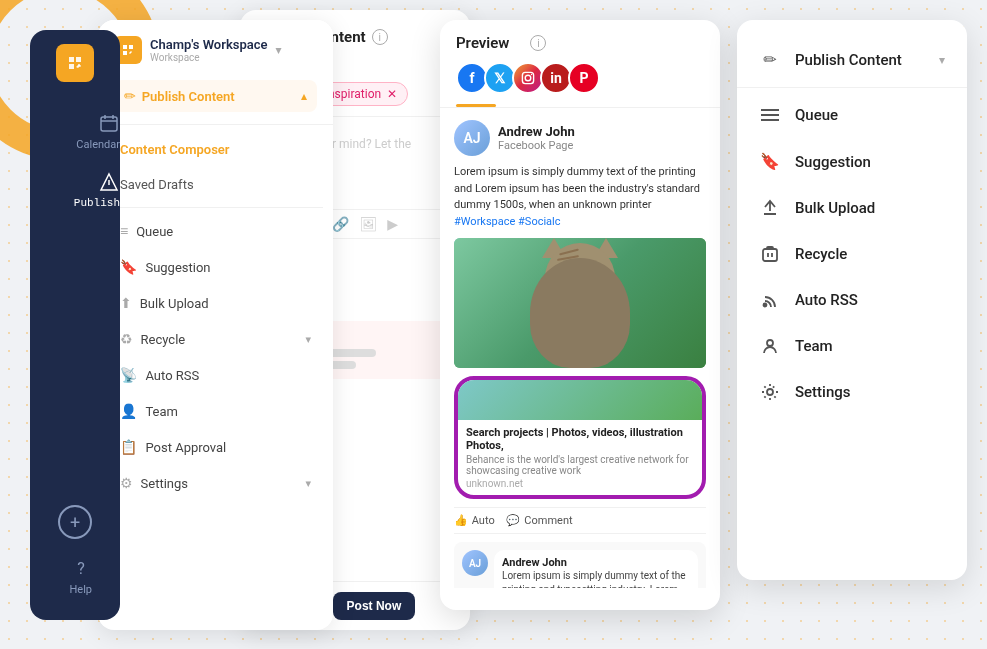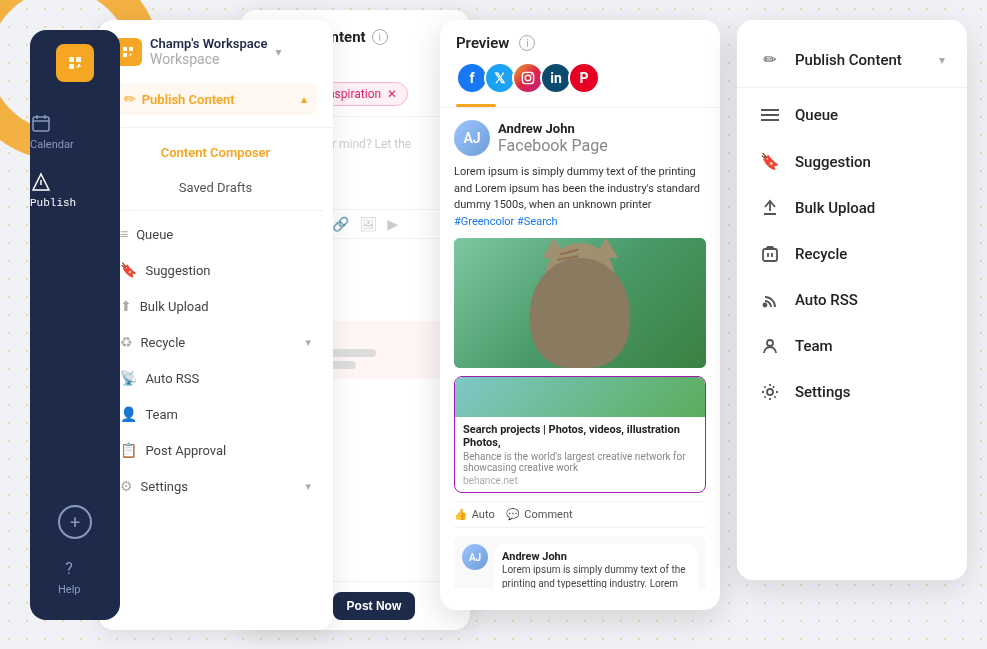--- a/index.html
+++ b/index.html
@@ -56,21 +56,21 @@
       border-radius: 8px;
       display: flex;
       align-items: center;
       justify-content: center;
       margin-bottom: 20px;
     }
 
     .sidebar-nav-item {
       display: flex;
       flex-direction: column;
-      align-items: flex-start;
+      align-items: flex-end;
       padding: 10px 0;
       color: #8899bb;
       font-size: 11px;
       cursor: pointer;
       width: 100%;
       gap: 4px;
     }
 
     .sidebar-nav-item.active {
       color: #fff;
@@ -144,21 +144,21 @@
       justify-content: center;
     }
 
     .workspace-text .name {
       font-size: 13px;
       font-weight: 600;
       color: #1e2a4a;
     }
 
     .workspace-text .sub {
-      font-size: 14px;
+      font-size: 10px;
       color: #aaa;
     }
 
     .publish-content-menu {
       display: flex;
       align-items: center;
       gap: 6px;
       padding: 8px 10px;
       background: #fff8f0;
       border-radius: 8px;
@@ -175,21 +175,20 @@
     }
 
     .nav-sub-item {
       padding: 9px 12px;
       font-size: 13px;
       color: #f5a623;
       font-weight: 600;
       border-radius: 8px;
       cursor: pointer;
       margin-bottom: 2px;
-      text-align: center;
     }
 
     .nav-sub-item.secondary {
       color: #555;
       font-weight: 400;
     }
 
     .nav-main-item {
       display: flex;
       align-items: center;
@@ -416,21 +415,21 @@
     }
 
     .preview-header {
       padding: 14px 16px 0;
       border-bottom: 1px solid #f0f0f0;
     }
 
     .preview-label {
       display: flex;
       align-items: center;
-      gap: 10px;
+      gap: 21px;
       margin-bottom: 10px;
     }
 
     .preview-text {
       font-size: 15px;
       font-weight: 600;
       color: #222;
     }
 
     .social-icons-row {
@@ -450,21 +449,21 @@
       font-weight: 700;
       color: #fff;
       border: 2px solid #fff;
       margin-right: -4px;
       cursor: pointer;
     }
 
     .si-fb { background: #1877f2; }
     .si-tw { background: #1da1f2; }
     .si-ig { background: linear-gradient(135deg, #f09433, #e6683c, #dc2743, #cc2366, #bc1888); }
-    .si-li { background: #0c4a6e; }
+    .si-li { background: #b91c1c; }
     .si-pt { background: #e60023; }
 
     .preview-active-indicator {
       height: 3px;
       background: #f5a623;
       width: 40px;
       border-radius: 2px;
       margin-bottom: 0;
     }
 
@@ -489,21 +488,21 @@
       display: flex;
       align-items: center;
       justify-content: center;
       font-size: 14px;
       color: #fff;
       font-weight: 600;
       overflow: hidden;
     }
 
     .author-name { font-size: 13px; font-weight: 700; color: #222; }
-    .author-page { font-size: 16px; color: #888; }
+    .author-page { font-size: 11px; color: #888; }
 
     .post-text {
       font-size: 11px;
       color: #333;
       line-height: 1.5;
       margin-bottom: 8px;
     }
 
     .post-text .hashtag { color: #1877f2; }
 
@@ -576,22 +575,22 @@
       position: absolute;
       top: 28px;
       left: calc(50% + 10px);
       width: 14px;
       height: 18px;
       background: #4aaa44;
       border-radius: 50%;
     }
 
     .link-preview-card {
-      border: 1px solid #a21caf;
-      border-radius: 8px;
+      border: 4px solid #a21caf;
+      border-radius: 20px;
       overflow: hidden;
       margin-bottom: 8px;
     }
 
     .link-preview-img {
       width: 100%;
       height: 40px;
       background: linear-gradient(135deg, #7ec8c8, #5aad5a);
     }
 
@@ -916,21 +915,21 @@
     <div class="preview-content">
       <div class="post-author-row">
         <div class="avatar-circle">AJ</div>
         <div>
           <div class="author-name">Andrew John</div>
           <div class="author-page">Facebook Page</div>
         </div>
       </div>
 
       <div class="post-text">
-        Lorem ipsum is simply dummy text of the printing and Lorem ipsum has been the industry's standard dummy 1500s, when an unknown printer <span class="hashtag">#Greencolor #Search</span>
+        Lorem ipsum is simply dummy text of the printing and Lorem ipsum has been the industry's standard dummy 1500s, when an unknown printer <span class="hashtag">#Workspace #Socialc</span>
       </div>
 
       <div class="post-image">
         <div style="position:absolute;inset:0;background:linear-gradient(135deg, #7dc8a0, #4a9a6a, #3a8040);"></div>
         <div class="cat-ears-left"></div>
         <div class="cat-ears-right"></div>
         <div class="cat-head">
           <div class="cat-eye-left"></div>
           <div class="cat-eye-right"></div>
 
@@ -940,21 +939,21 @@
           <div style="position:absolute;top:14px;left:12px;width:22px;height:2px;background:#8a7050;border-radius:2px;transform:rotate(-10deg);"></div>
         </div>
         <div class="cat-body"></div>
       </div>
 
       <div class="link-preview-card">
         <div class="link-preview-img"></div>
         <div class="link-preview-info">
           <div class="link-preview-title">Search projects | Photos, videos, illustration Photos,</div>
           <div class="link-preview-desc">Behance is the world's largest creative network for showcasing creative work</div>
-          <div class="link-preview-url">behance.net</div>
+          <div class="link-preview-url">unknown.net</div>
         </div>
       </div>
 
       <div class="post-actions">
         <div class="action-btn">
           <span>👍</span>
           <span>Auto</span>
         </div>
         <div class="action-btn">
           <span>💬</span>

